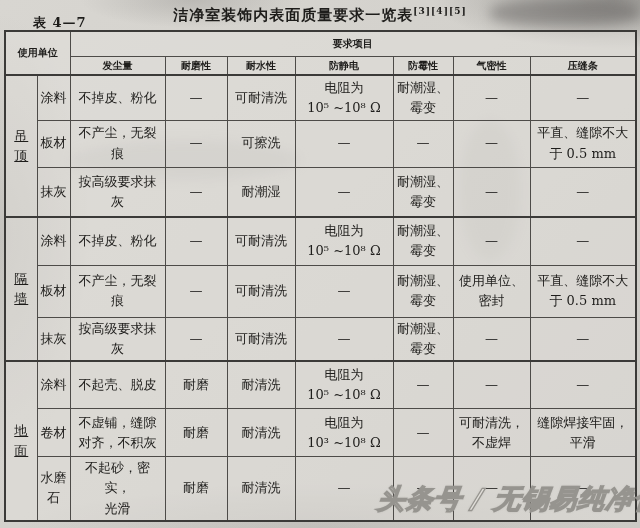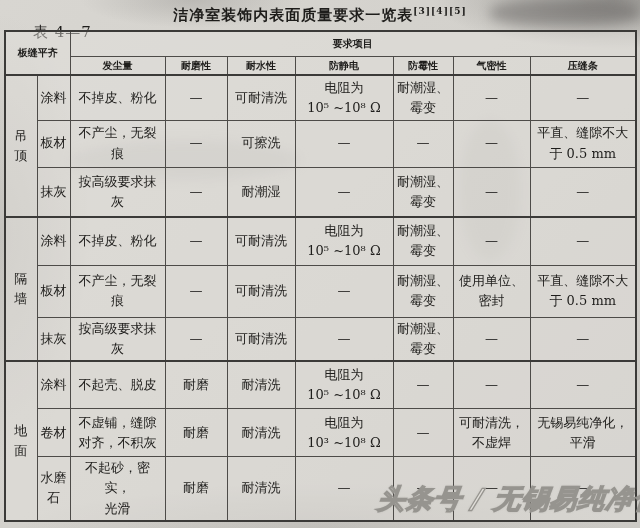--- a/index.html
+++ b/index.html
@@ -17,21 +17,21 @@
       radial-gradient(ellipse 400px 60px at 50% 100%, rgba(110,108,104,0.15), rgba(110,108,104,0) 75%),
       linear-gradient(135deg, #d8d6d1 0%, #d2d0cb 55%, #cccac5 100%);
   }
 
   .scan-smudge { position: absolute; pointer-events: none; filter: blur(6px); }
   .smudge-1 { right: 0; top: 0; width: 150px; height: 26px; background: rgba(55,54,52,0.30); border-radius: 40%; }
   .smudge-2 { right: 120px; top: 120px; width: 60px; height: 140px; background: rgba(130,128,124,0.12); border-radius: 50%; }
   .smudge-3 { left: 70px; top: 140px; width: 230px; height: 40px; background: rgba(130,128,124,0.14); border-radius: 50%; }
 
   .title-row { position: absolute; top: 6px; left: 0; width: 640px; height: 22px; }
-  .table-label { position: absolute; left: 33px; top: 17px; font-size: 15px; font-weight: normal; letter-spacing: 1px; }
+  .table-label { position: absolute; left: 33px; top: 8px; font-size: 13px; font-weight: bold; letter-spacing: 1px; }
   .table-title { width: 100%; text-align: center; font-size: 15px; font-weight: bold; letter-spacing: 1px; }
   .table-title sup { font-size: 9px; font-weight: bold; }
 
   table.main {
     position: absolute; left: 4px; top: 30px;
     width: 631px;
     border-collapse: collapse;
     table-layout: fixed;
     border: 2px solid #3b3a38;
     background: rgba(228,226,221,0.45);
@@ -44,21 +44,21 @@
     line-height: 1.55;
     padding: 1px 2px;
     white-space: pre-line;
     overflow: hidden;
   }
   table.main th { font-weight: bold; font-size: 10px; }
   thead tr.h1 { height: 25px; }
   thead tr.h2 { height: 14px; }
   thead { border-bottom: 2px solid #3b3a38; }
   tr.group-start td { border-top: 2px solid #3b3a38; }
-  td.group-cell { font-size: 13px; letter-spacing: 1px; }
+  td.group-cell { font-size: 13px; letter-spacing: 1px; text-decoration: underline; }
 
   .watermark {
     position: absolute;
     left: 378px; top: 481px;
     z-index: 5;
     font-family: "DejaVu Sans", "Liberation Sans", sans-serif;
     font-size: 27px;
     font-weight: bold;
     font-style: italic;
     letter-spacing: 1px;
@@ -88,21 +88,21 @@
       <col style="width:95px">
       <col style="width:62px">
       <col style="width:68px">
       <col style="width:98px">
       <col style="width:60px">
       <col style="width:77px">
       <col style="width:106px">
   </colgroup>
   <thead>
     <tr class="h1">
-      <th rowspan="2" colspan="2">板缝平齐</th>
+      <th rowspan="2" colspan="2">使用单位</th>
       <th colspan="7">要求项目</th>
     </tr>
     <tr class="h2">
       <th>发尘量</th>
       <th>耐磨性</th>
       <th>耐水性</th>
       <th>防静电</th>
       <th>防霉性</th>
       <th>气密性</th>
       <th>压缝条</th>
@@ -197,21 +197,21 @@
       <td>卷材</td>
       <td>不虚铺，缝隙
 对齐，不积灰</td>
       <td>耐磨</td>
       <td>耐清洗</td>
       <td>电阻为
 10³ ~10⁸ Ω</td>
       <td>—</td>
       <td>可耐清洗，
 不虚焊</td>
-      <td>无锡易纯净化，
+      <td>缝隙焊接牢固，
 平滑</td>
     </tr>
     <tr style="height:54px">
       <td>水磨石</td>
       <td>不起砂，密实，
 光滑</td>
       <td>耐磨</td>
       <td>耐清洗</td>
       <td>—</td>
       <td>—</td>

